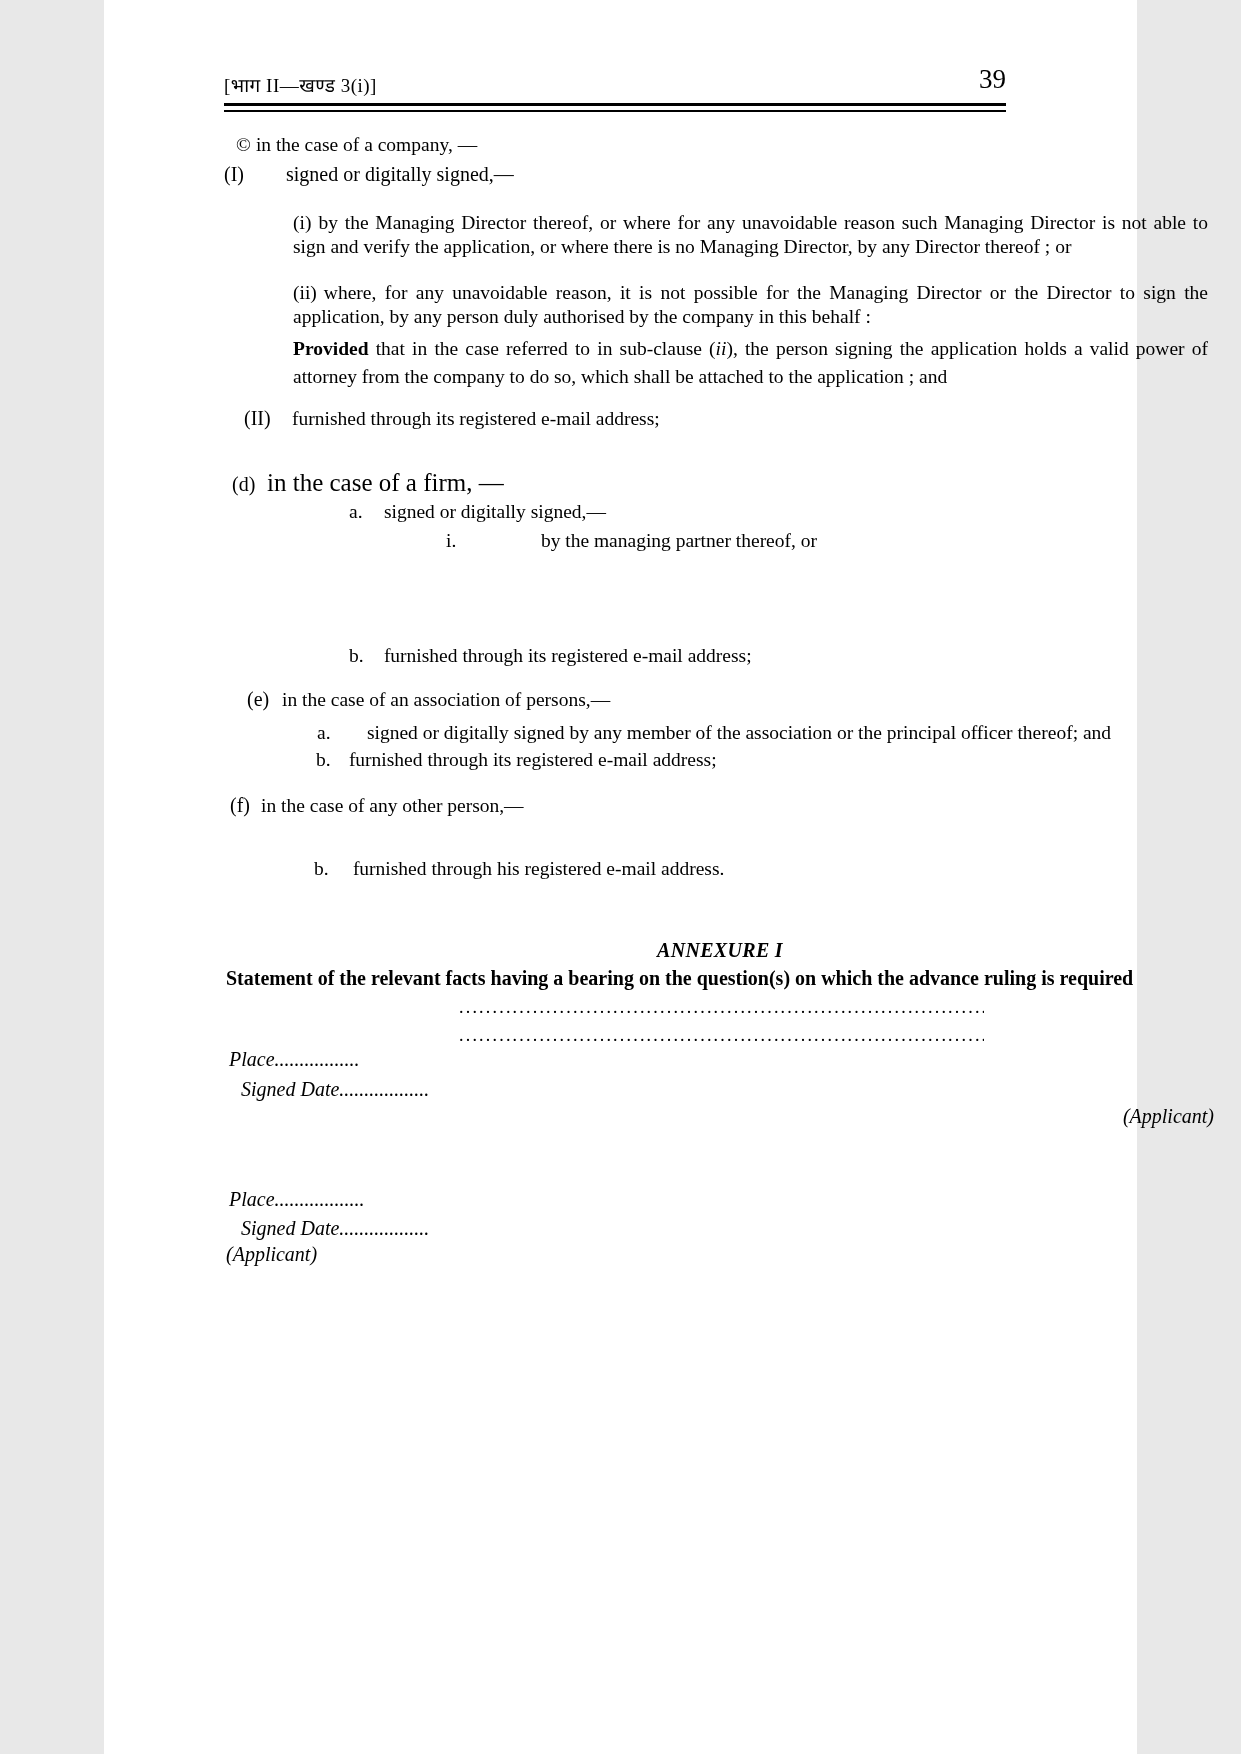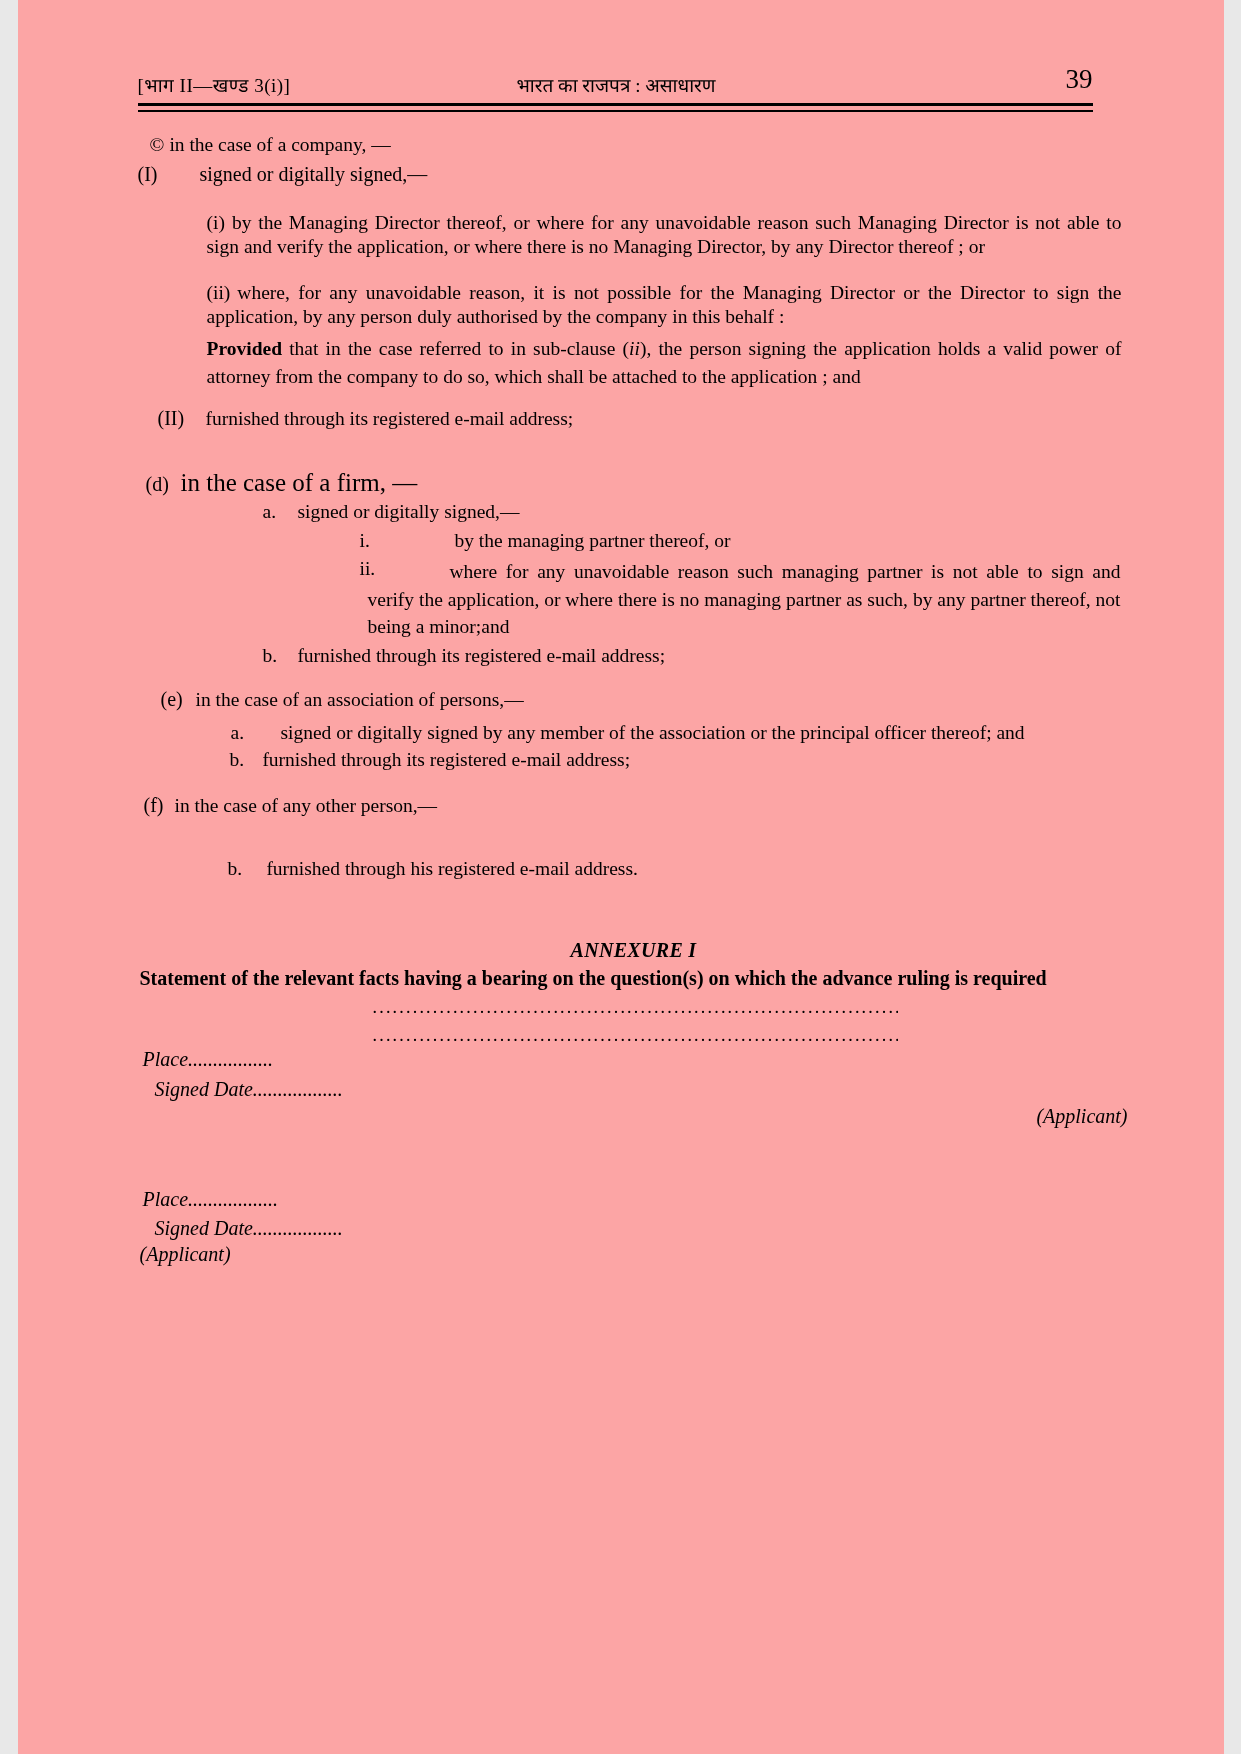--- a/index.html
+++ b/index.html
@@ -1,20 +1,20 @@
 <!DOCTYPE html>
 <html><head>
 <meta charset="utf-8">
 <style>
   html,body{margin:0;padding:0;background:#e8e8e8;}
   .page{
     position:relative;
-    width:1206px;height:1754px;
+    width:1033px;height:1754px;
     margin:0 auto;
-    background:#fca5a5;
+    background:#ffffff;
     font-family:"Liberation Serif", serif;
     color:#000;
   }
   .abs{position:absolute;}
   .hdr-left{left:120px;top:72px;font-size:19px;letter-spacing:.5px;}
   .hdr-center{left:122px;right:131px;top:72px;text-align:center;font-size:19px;}
   .hdr-pagenum{right:131px;top:64px;font-size:27px;}
   .rule{left:120px;right:131px;top:103px;height:4px;border-top:3px solid #000;border-bottom:2px solid #000;}
 
   .r{position:absolute;font-size:19.5px;line-height:23.5px;white-space:nowrap;}
@@ -35,21 +35,20 @@
   .dots2{top:1025px;}
   .sig{font-style:italic;font-size:20px;line-height:24px;white-space:nowrap;}
   .applicant-right{left:122px;width:988px;text-align:right;}
 </style>
 </head>
 <body>
 
 <div class="page">
 
   <div class="abs hdr-left">[भाग II—खण्ड 3(i)]</div>
-  <div class="abs hdr-center">भारत का राजपत्र : असाधारण</div>
   <div class="abs hdr-pagenum">39</div>
   <div class="abs rule"></div>
 
   <div class="r" style="left:132px;top:133px">
     <span class="mk" style="width:15px">©</span>
     <span>in the case of a company, —</span>
   </div>
 
   <div class="r" style="left:120px;top:163px;font-size:20px">
     <span class="mk w57">(I)</span>
@@ -78,24 +77,20 @@
   <div class="r" style="left:245px;top:500px">
     <span class="mk w30">a.</span>
     <span>signed or digitally signed,—</span>
   </div>
 
   <div class="r" style="left:333px;top:529px">
     <span class="mk" style="width:99px;padding-left:9px;box-sizing:border-box">i.</span>
     <span>by the managing partner thereof, or</span>
   </div>
 
-  <div class="hang-wrap" style="left:333px;top:558px;width:770px">
-    <span class="hang-mk">ii.</span>
-    <div class="hang-body">where for any unavoidable reason such managing partner is not able to sign and verify the application, or where there is no managing partner as such, by any partner thereof, not being a minor;and</div>
-  </div>
 
   <div class="r" style="left:245px;top:644px">
     <span class="mk w30">b.</span>
     <span>furnished through its registered e-mail address;</span>
   </div>
 
   <div class="r" style="left:143px;top:688px;font-size:20px">
     <span class="mk w30">(e)</span>
     <span style="font-size:19.5px">in the case of an association of persons,—</span>
   </div>

